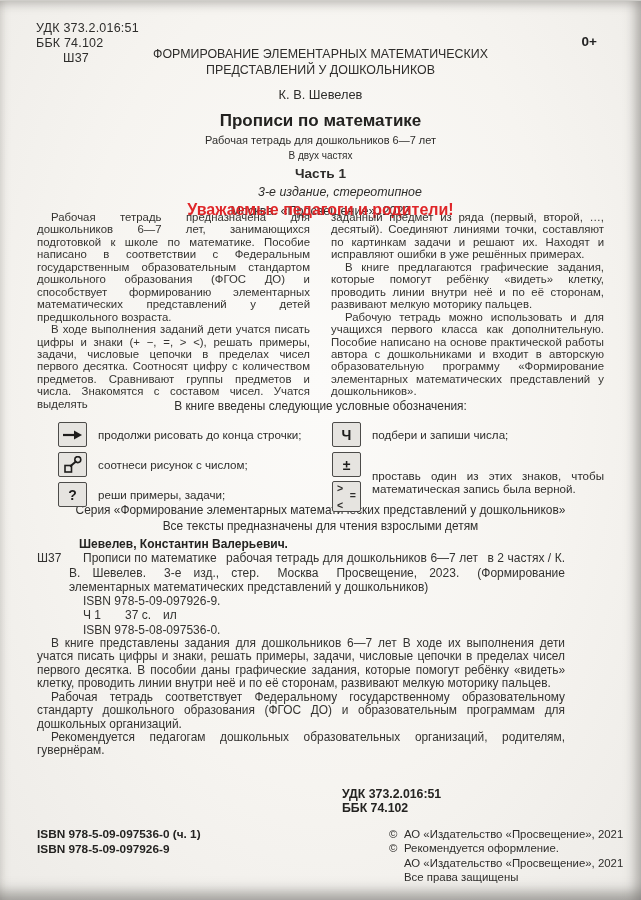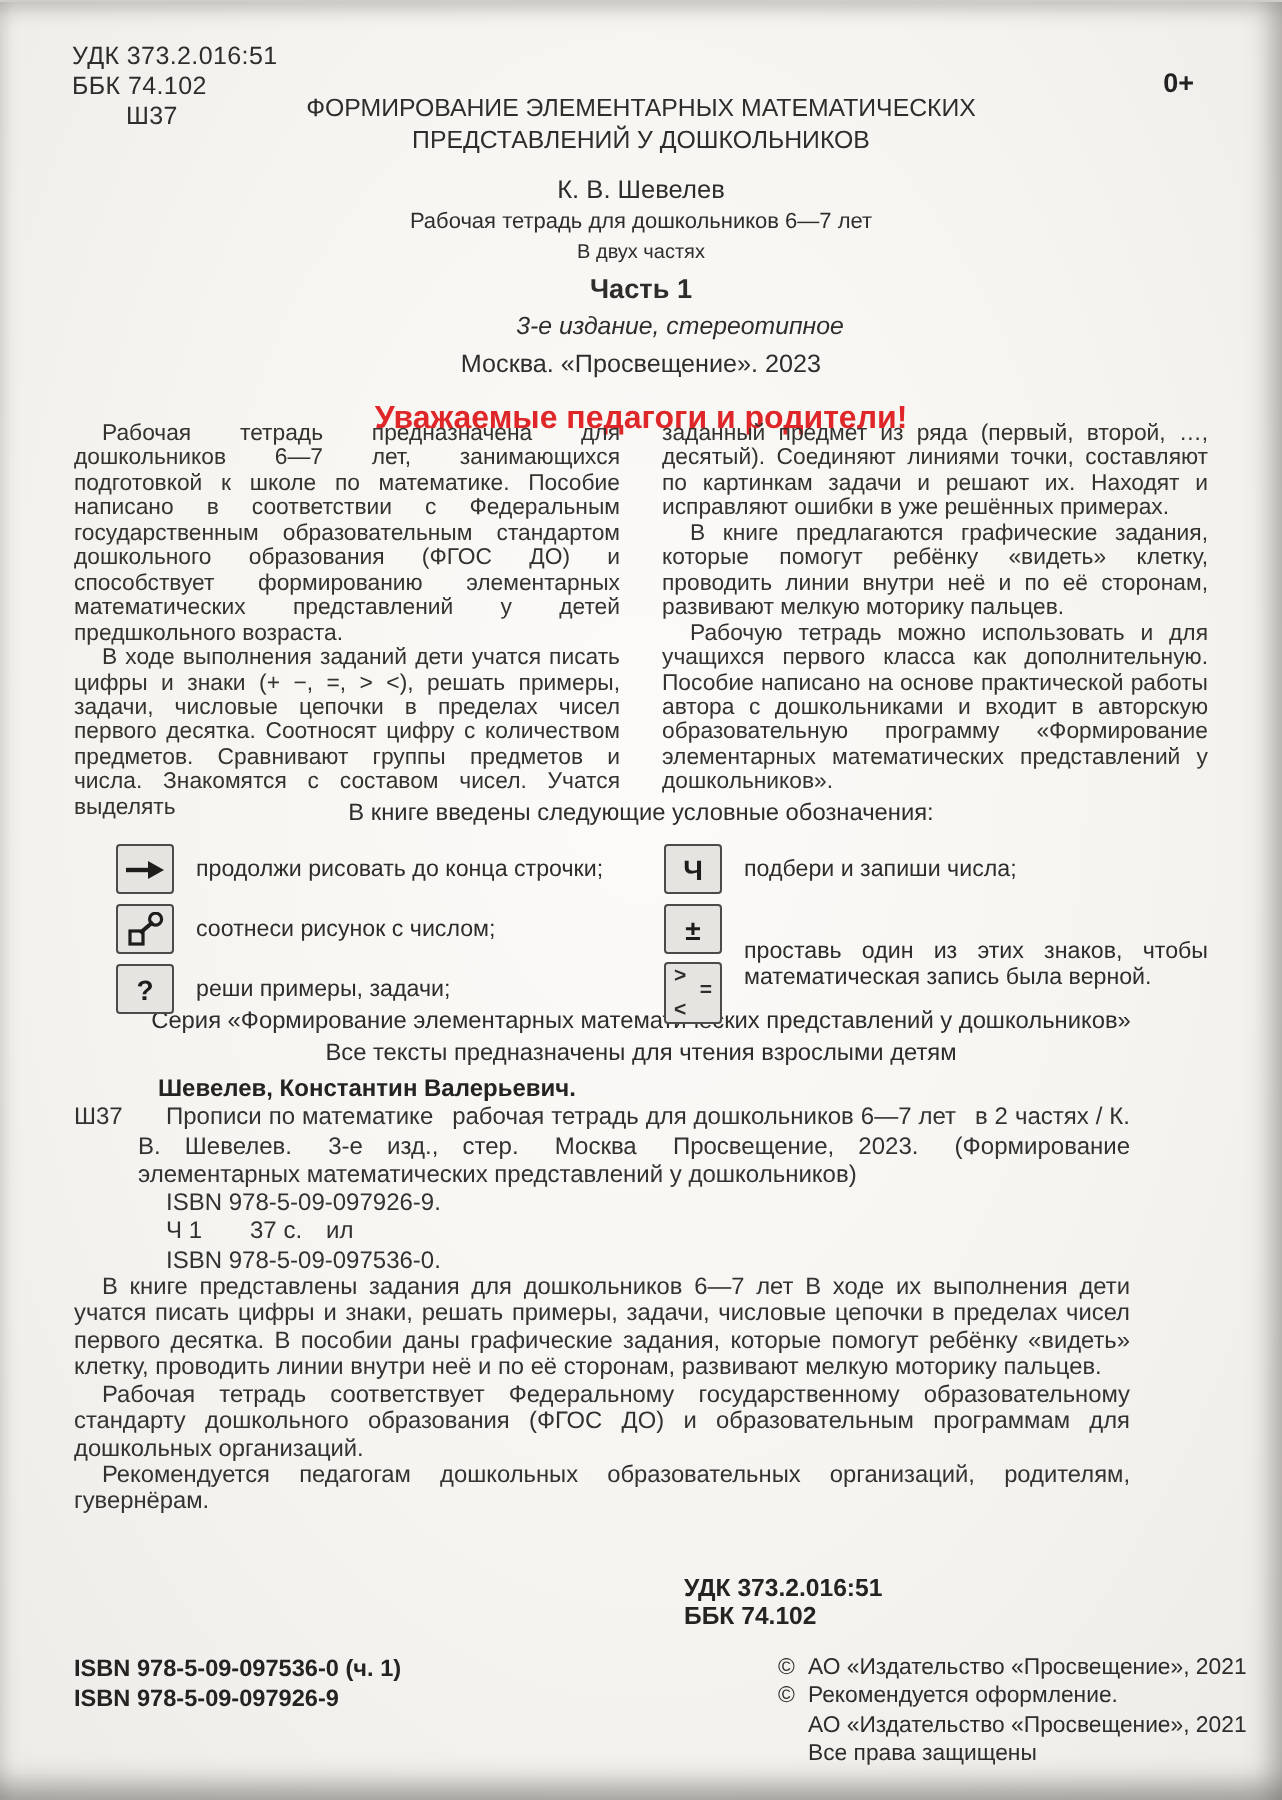--- a/index.html
+++ b/index.html
@@ -92,20 +92,21 @@
     <div>УДК 373.2.016:51</div>
     <div>ББК 74.102</div>
     <div class="sign">Ш37</div>
   </div>
 
   <div class="abs age-badge">0+</div>
 
   <div class="abs title-block">
     <div class="series-caption">ФОРМИРОВАНИЕ ЭЛЕМЕНТАРНЫХ МАТЕМАТИЧЕСКИХ ПРЕДСТАВЛЕНИЙ У ДОШКОЛЬНИКОВ</div>
     <div class="t-author">К. В. Шевелев</div>
+    <div class="book-title">Прописи по математике</div>
     <div class="t-subtitle">Рабочая тетрадь для дошкольников 6—7 лет</div>
     <div class="t-parts">В двух частях</div>
     <div class="t-part">Часть 1</div>
     <div class="t-edition">3-е издание, стереотипное</div>
     <div class="t-imprint">Москва. «Просвещение». 2023</div>
   </div>
 
   <div class="abs red-heading" id="red-heading" style="color: rgb(223, 38, 41);">Уважаемые педагоги и родители!</div>
 
   <div class="abs columns">
@@ -174,21 +175,21 @@
   </div>
 
   <div class="abs catalog">
     <div class="catalog-author">Шевелев, Константин Валерьевич.</div>
     <div class="entry-row">
       <span class="author-sign">Ш37</span>
       <p class="entry-text">Прописи по математике  рабочая тетрадь для дошкольников 6—7 лет  в 2 частях / К. В. Шевелев.  3-е изд., стер.  Москва  Просвещение, 2023.  (Формирование элементарных математических представлений у дошкольников)</p>
     </div>
     <div class="cat-line">ISBN 978-5-09-097926-9.</div>
     <div class="cat-line">Ч 1  37 с. ил</div>
-    <div class="cat-line">ISBN 978-5-09-097536-0.</div>
+    <div class="cat-line">ISBN 978-5-08-097536-0.</div>
     <div class="annotation">
       <p>В книге представлены задания для дошкольников 6—7 лет В ходе их выполнения дети учатся писать цифры и знаки, решать примеры, задачи, числовые цепочки в пределах чисел первого десятка. В пособии даны графические задания, которые помогут ребёнку «видеть» клетку, проводить линии внутри неё и по её сторонам, развивают мелкую моторику пальцев.</p>
       <p>Рабочая тетрадь соответствует Федеральному государственному образовательному стандарту дошкольного образования (ФГОС ДО) и образовательным программам для дошкольных организаций.</p>
       <p>Рекомендуется педагогам дошкольных образовательных организаций, родителям, гувернёрам.</p>
     </div>
     <div class="cat-codes">
       <div>УДК 373.2.016:51</div>
       <div>ББК 74.102</div>
     </div>
   </div>

